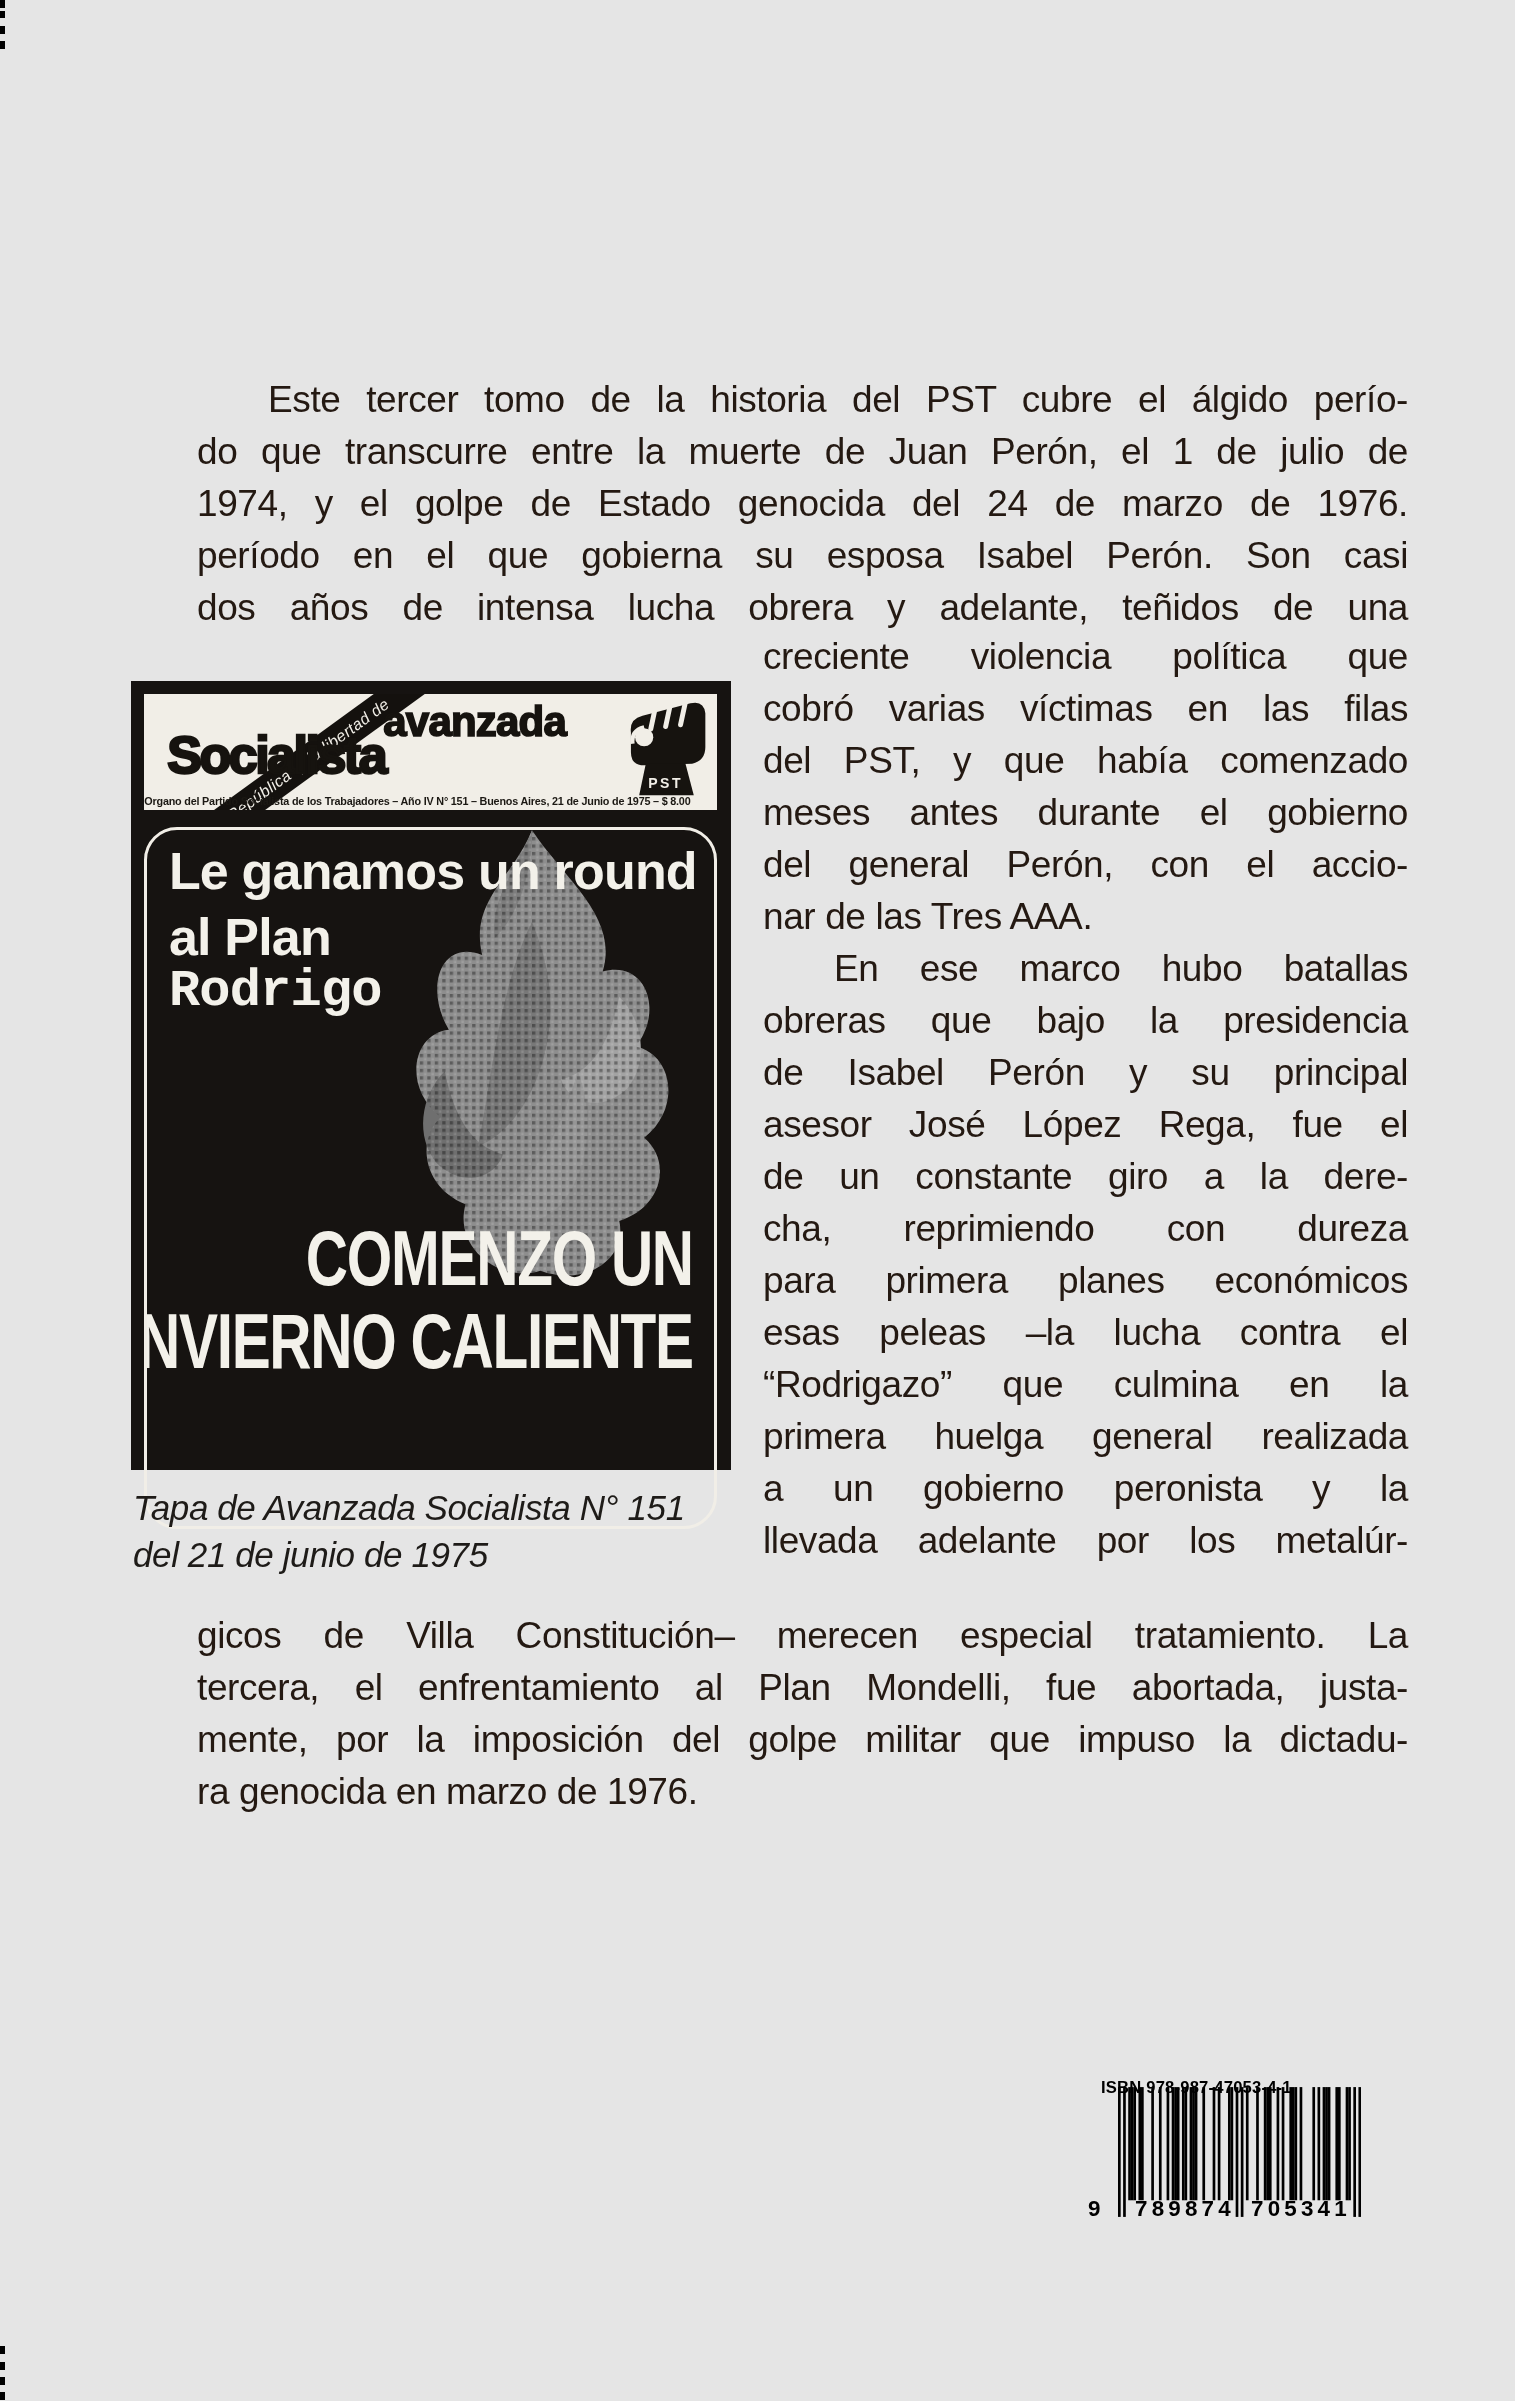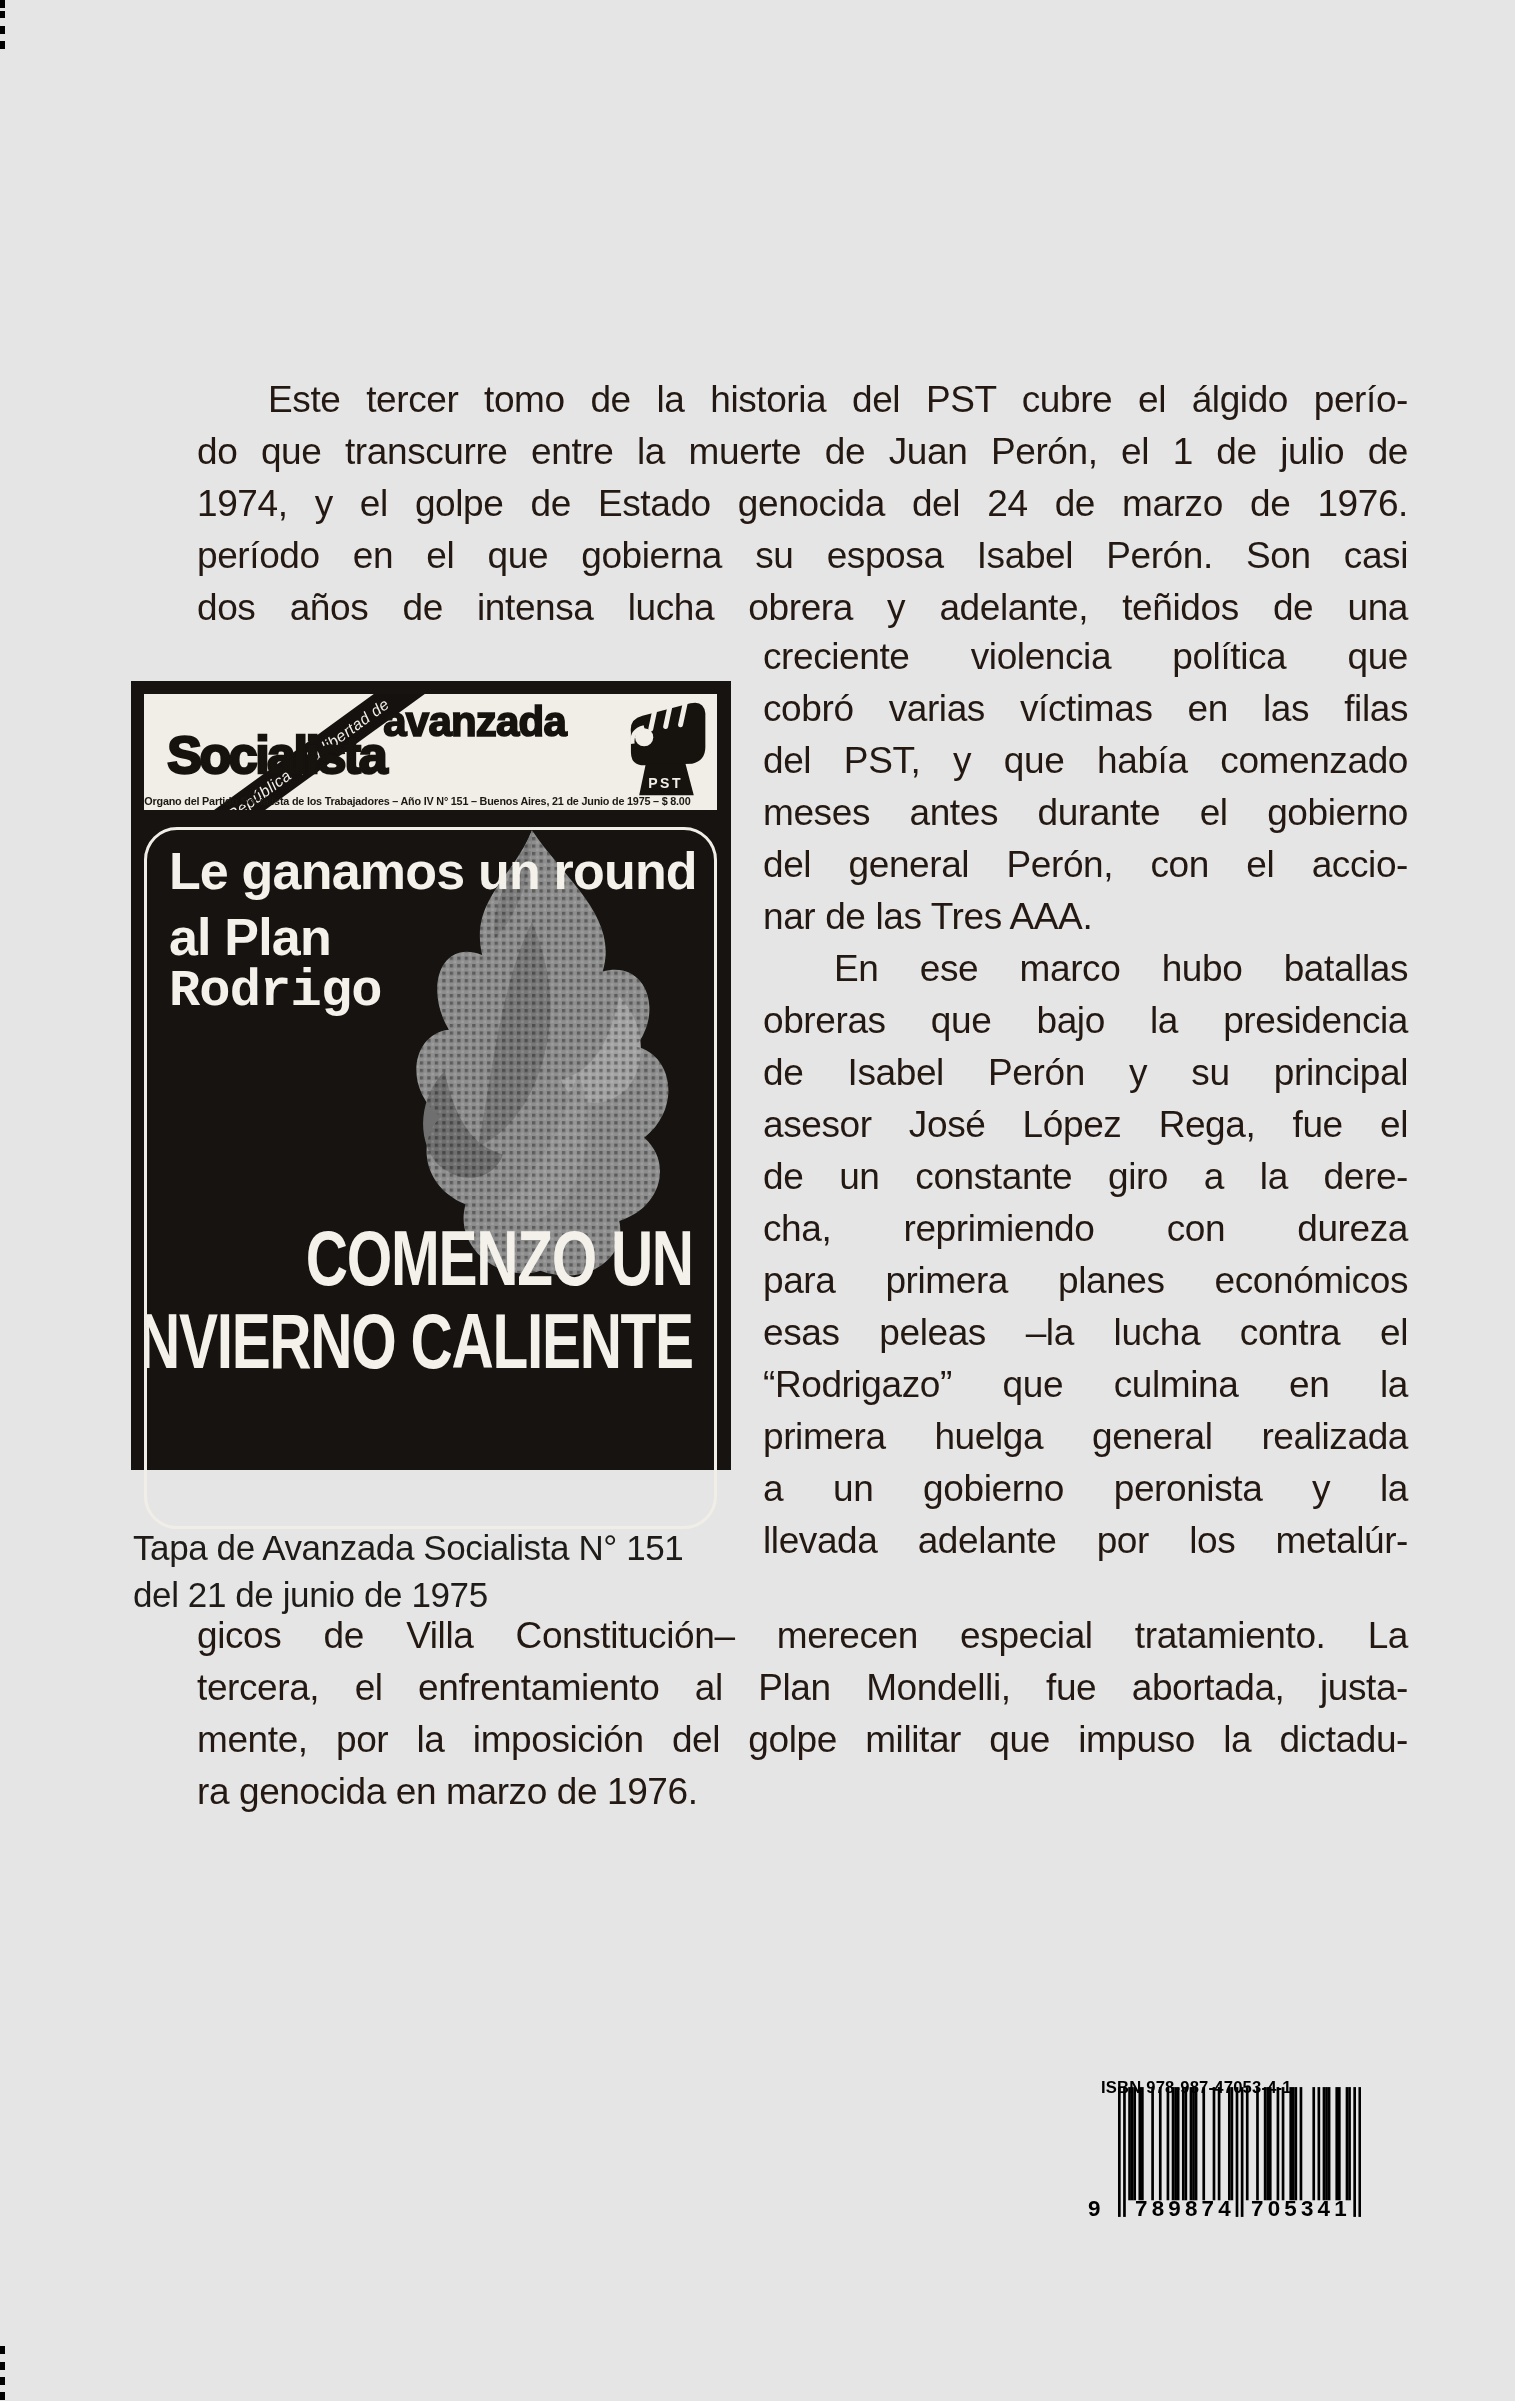--- a/index.html
+++ b/index.html
@@ -36,22 +36,22 @@
           border:3.3px solid #f1eee7;border-radius:33px;box-sizing:border-box;overflow:hidden;}
   .flame{position:absolute;right:-5px;top:-8.3px;z-index:1;}
   .headline{position:absolute;left:21.6px;z-index:2;color:#f3f1ea;font-weight:bold;font-size:52px;
           letter-spacing:-0.8px;line-height:1;white-space:nowrap;}
   .hl1{top:15px;} .hl2{top:81px;} .hl3{top:136px;font-family:Liberation Mono, monospace;}
   .subheadline{position:absolute;right:21.6px;z-index:2;color:#f3f1ea;font-weight:bold;
           font-size:78px;line-height:83px;letter-spacing:-1.7px;white-space:nowrap;
           transform:scaleX(0.75);transform-origin:right top;text-align:right;}
   .sh{top:387px;}
   
-  .caption{position:absolute;left:133px;top:1484px;font-size:35px;
-          line-height:47px;color:#1e1b18;letter-spacing:-0.4px;margin-top:40px;}
+  .caption{position:absolute;left:133px;top:1484px;font-size:35px;font-style:italic;
+          line-height:47px;color:#1e1b18;letter-spacing:-0.4px;}
   
   .isbn-label{position:absolute;left:1101px;top:2067px;font-size:16.6px;font-weight:bold;
           color:#000;letter-spacing:0.2px;margin-top:11px;}
   .barcode-svg{position:absolute;left:1118px;top:2087px;}
   .bc-digit{position:absolute;top:2196px;font-size:22.4px;font-weight:bold;color:#000;}
   .bc-9{left:1088px;}
   .bc-g1{left:1135px;letter-spacing:4.2px;}
   .bc-g2{left:1251px;letter-spacing:4.2px;}
 </style>
 </head>

